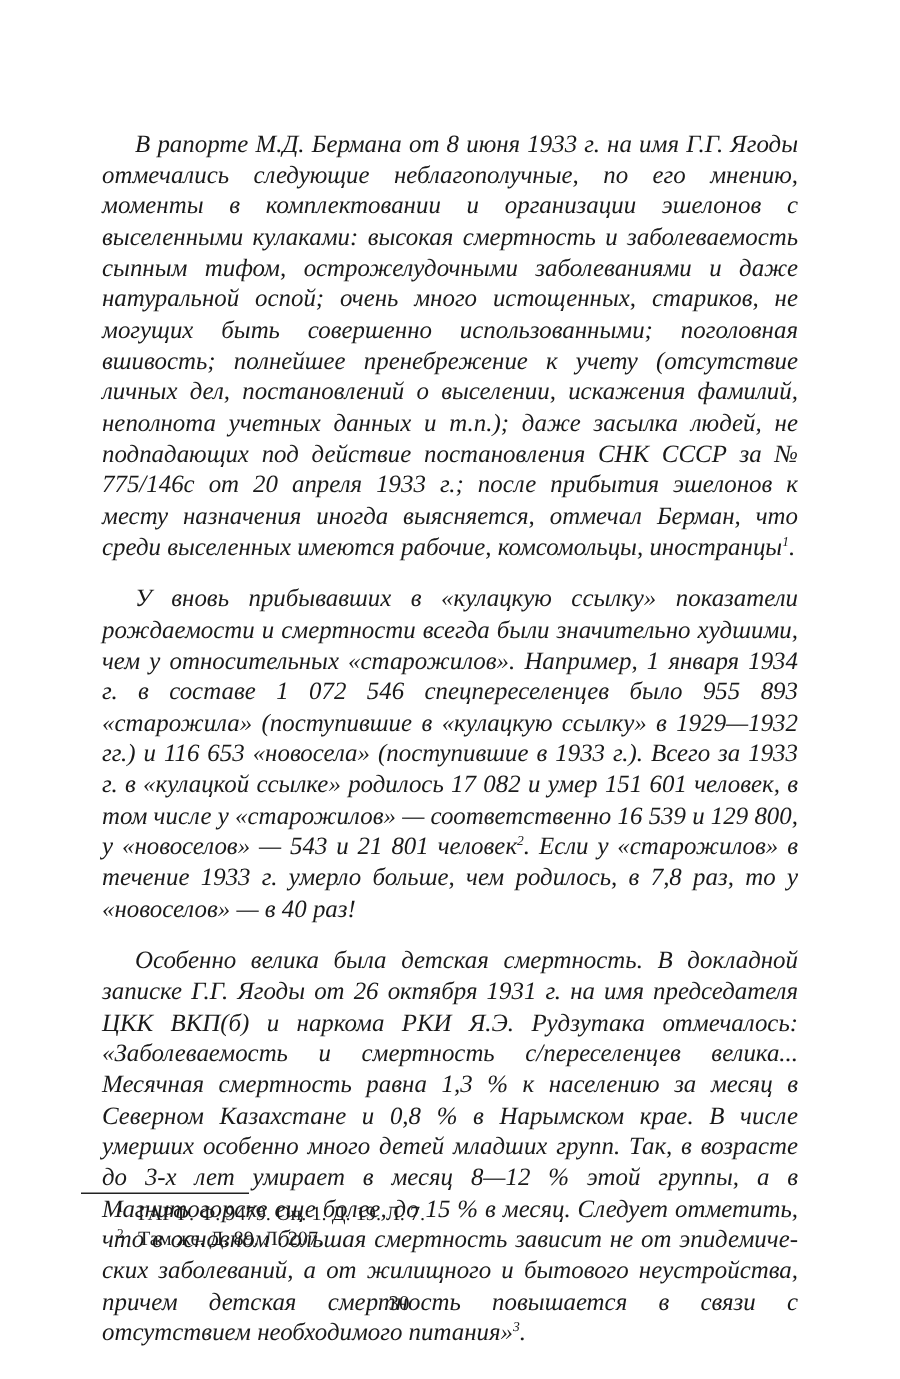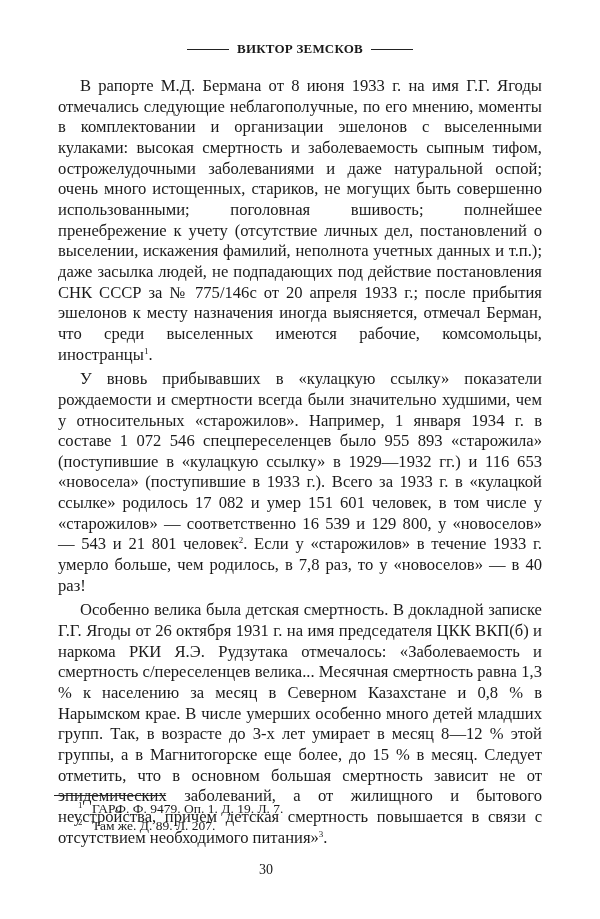--- a/index.html
+++ b/index.html
@@ -9,44 +9,39 @@
     position: absolute; top: 41px; left: 0; width: 600px; text-align: center;
     font-family: "Liberation Serif", serif; font-weight: bold; font-size: 13px;
     letter-spacing: 0.2px; display: flex; justify-content: center; align-items: center;
   }
   .running-head .rule { display: inline-block; width: 42px; height: 0; border-top: 1.2px solid #222; margin: 0 8px; }
   .body-text {
     position: absolute; top: 72px; left: 54px; width: 492px;
     font-family: "Liberation Serif", serif; font-size: 16.6px; line-height: 20.65px;
     text-align: justify; hyphens: manual;
   }
-  .body-text p { margin: 4px; text-indent: 22px; }
+  .body-text p { margin: 14px; text-indent: 22px; font-style: italic; }
   sup { font-size: 9px; line-height: 0; vertical-align: 6px; }
   .fn-rule { position: absolute; top: 795px; left: 54px; width: 112px; border-top: 1px solid #222; }
   .footnotes {
     position: absolute; top: 800px; left: 78px; width: 460px;
     font-family: "Liberation Serif", serif; font-size: 13.5px; line-height: 17px;
   }
   .fn { white-space: nowrap; }
   .fn .fn-num { display: inline-block; width: 14px; font-size: 9px; vertical-align: 5px; line-height: 0; }
   .page-number {
     position: absolute; top: 862px; left: 0; width: 532px; text-align: center;
     font-family: "Liberation Serif", serif; font-size: 14px;
   }
 </style>
 </head>
 <body>
 
 <div class="page">
 
-  <div class="running-head">
-    <span class="rule"></span>
-    <span>ВИКТОР ЗЕМСКОВ</span>
-    <span class="rule"></span>
-  </div>
 
   <div class="body-text">
     <p><span>В рапорте М.Д. Бермана от 8 июня 1933 г. на имя Г.Г. Ягоды отмечались следующие неблагополучные, по его мнению, моменты в комплектовании и организации эшелонов с выселенными кулаками: высокая смертность и заболеваемость сыпным тифом, острожелудочными заболеваниями и даже натуральной оспой; очень много истощенных, стариков, не могу­щих быть совершенно использованными; поголовная вшивость; полней­шее пренебрежение к учету (отсутствие личных дел, постановлений о вы­селении, искажения фамилий, неполнота учетных данных и т.п.); даже засылка людей, не подпадающих под действие постановления СНК СССР за № 775/146с от 20 апреля 1933 г.; после прибытия эшелонов к месту на­значения иногда выясняется, отмечал Берман, что среди выселенных име­ются рабочие, комсомольцы, иностранцы</span><sup>1</sup>.</p>
     <p><span>У вновь прибывавших в «кулацкую ссылку» показатели рождаемости и смертности всегда были значительно худшими, чем у относительных «старожилов». Например, 1 января 1934 г. в составе 1 072 546 спецпере­селенцев было 955 893 «старожила» (поступившие в «кулацкую ссылку» в 1929—1932 гг.) и 116 653 «новосела» (поступившие в 1933 г.). Всего за 1933 г. в «кулацкой ссылке» родилось 17 082 и умер 151 601 человек, в том числе у «старожилов» — соответственно 16 539 и 129 800, у «ново­селов» — 543 и 21 801 человек</span><sup>2</sup><span>. Если у «старожилов» в течение 1933 г. умерло больше, чем родилось, в 7,8 раз, то у «новоселов» — в 40 раз!</span></p>
     <p><span>Особенно велика была детская смертность. В докладной записке Г.Г. Ягоды от 26 октября 1931 г. на имя председателя ЦКК ВКП(б) и нарко­ма РКИ Я.Э. Рудзутака отмечалось: «Заболеваемость и смертность с/пере­селенцев велика... Месячная смертность равна 1,3 % к населению за месяц в Северном Казахстане и 0,8 % в Нарымском крае. В числе умерших особен­но много детей младших групп. Так, в возрасте до 3-х лет умирает в месяц 8—12 % этой группы, а в Магнитогорске еще более, до 15 % в месяц. Следу­ет отметить, что в основном большая смертность зависит не от эпидемиче­ских заболеваний, а от жилищного и бытового неустройства, причем детская смертность повышается в связи с отсутствием необходимого питания»</span><sup>3</sup><span>.</span></p>
   </div>
 
   <div class="fn-rule"></div>
 
   <div class="footnotes">

